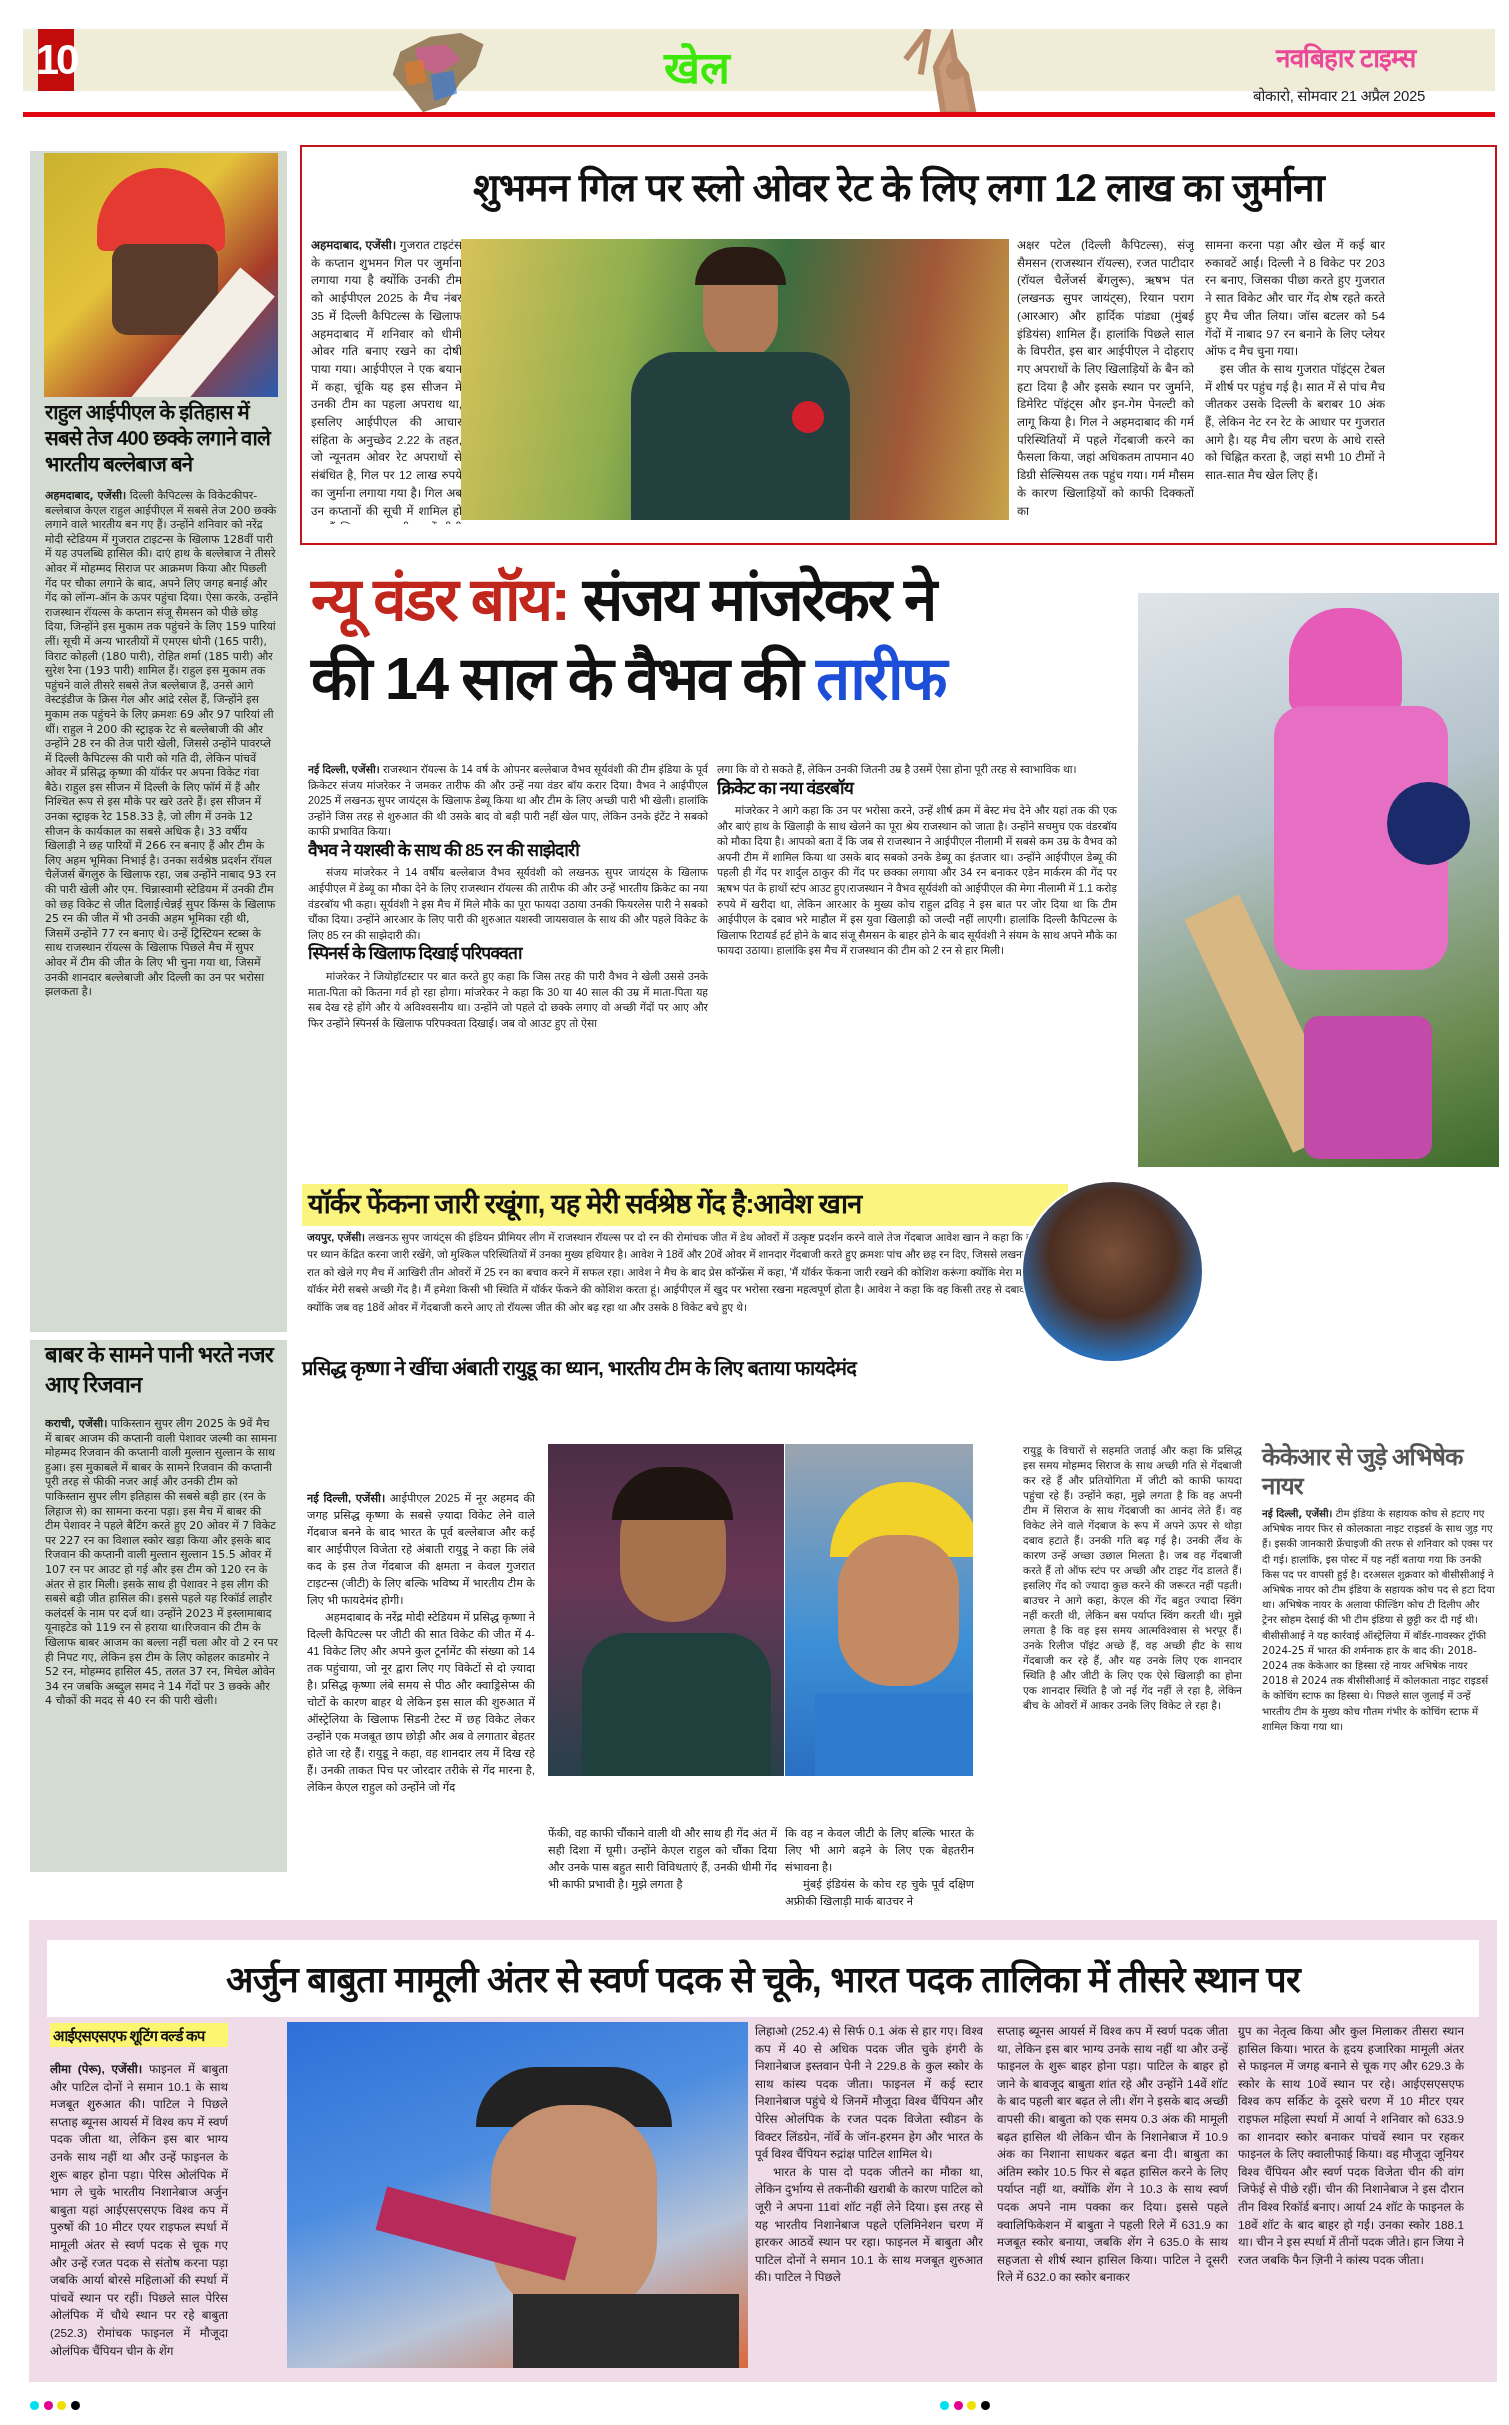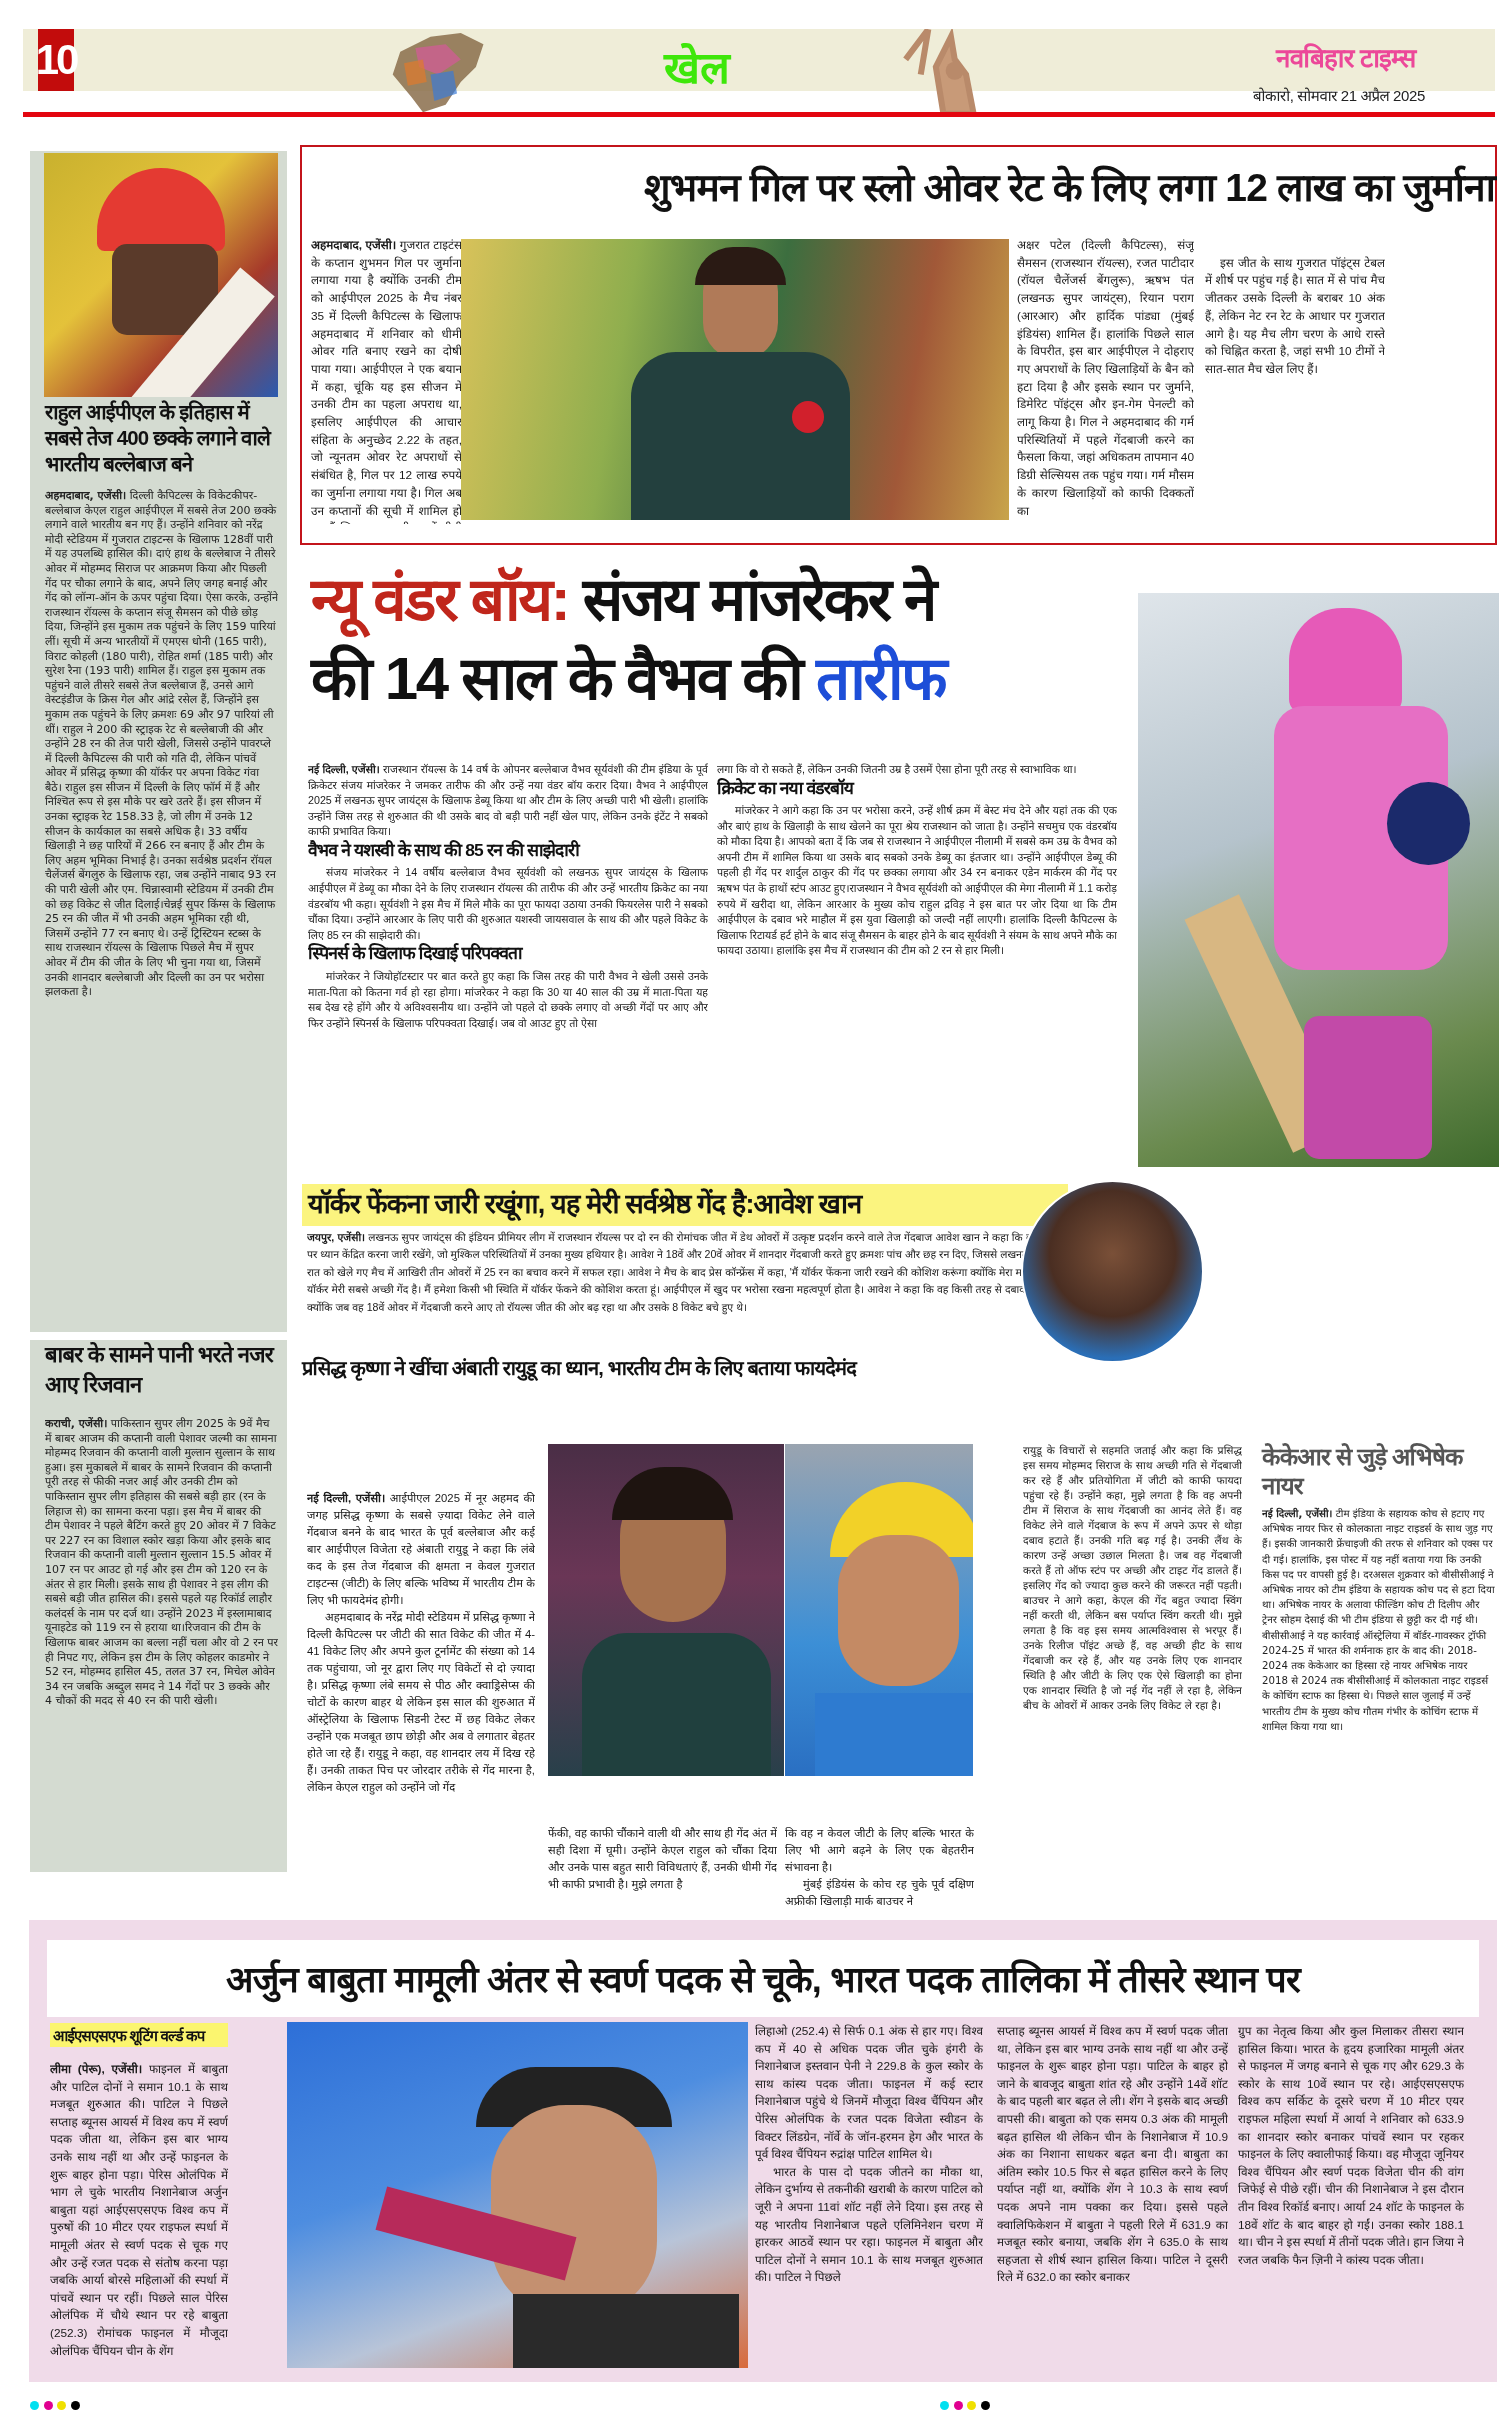--- a/index.html
+++ b/index.html
@@ -81,34 +81,34 @@
 </div>
 
 <div class="abs" id="left-col2"></div>
 <div class="abs hl" style="left:45px;top:1340px;width:239px;font-size:22px;line-height:30px;">बाबर के सामने पानी भरते नजर आए रिजवान</div>
 <div class="abs lc-text" style="left:45px;top:1417px;width:233px;height:457px;overflow:hidden;">
   <span class="dl">कराची, एजेंसी।</span>
   <span>पाकिस्तान सुपर लीग 2025 के 9वें मैच में बाबर आजम की कप्तानी वाली पेशावर जल्मी का सामना मोहम्मद रिजवान की कप्तानी वाली मुल्तान सुल्तान के साथ हुआ। इस मुकाबले में बाबर के सामने रिजवान की कप्तानी पूरी तरह से फीकी नजर आई और उनकी टीम को पाकिस्तान सुपर लीग इतिहास की सबसे बड़ी हार (रन के लिहाज से) का सामना करना पड़ा। इस मैच में बाबर की टीम पेशावर ने पहले बैटिंग करते हुए 20 ओवर में 7 विकेट पर 227 रन का विशाल स्कोर खड़ा किया और इसके बाद रिजवान की कप्तानी वाली मुल्तान सुल्तान 15.5 ओवर में 107 रन पर आउट हो गई और इस टीम को 120 रन के अंतर से हार मिली। इसके साथ ही पेशावर ने इस लीग की सबसे बड़ी जीत हासिल की। इससे पहले यह रिकॉर्ड लाहौर कलंदर्स के नाम पर दर्ज था। उन्होंने 2023 में इस्लामाबाद यूनाइटेड को 119 रन से हराया था।रिजवान की टीम के खिलाफ बाबर आजम का बल्ला नहीं चला और वो 2 रन पर ही निपट गए, लेकिन इस टीम के लिए कोहलर काडमोर ने 52 रन, मोहम्मद हासिल 45, तलत 37 रन, मिचेल ओवेन 34 रन जबकि अब्दुल समद ने 14 गेंदों पर 3 छक्के और 4 चौकों की मदद से 40 रन की पारी खेली।</span>
 </div>
 
 <div class="abs" id="gill-box"></div>
-<div class="abs hl" style="left:302px;top:168px;width:1193px;text-align:right;font-size:39px;">शुभमन गिल पर स्लो ओवर रेट के लिए लगा 12 लाख का जुर्माना</div>
+<div class="abs hl" style="left:302px;top:168px;width:1193px;text-align:center;font-size:39px;">शुभमन गिल पर स्लो ओवर रेट के लिए लगा 12 लाख का जुर्माना</div>
 <div class="abs txt narrow" style="left:311px;top:237px;width:151px;height:287px;overflow:hidden;">
   <span class="dl">अहमदाबाद, एजेंसी।</span>
   <span>गुजरात टाइटंस के कप्तान शुभमन गिल पर जुर्माना लगाया गया है क्योंकि उनकी टीम को आईपीएल 2025 के मैच नंबर 35 में दिल्ली कैपिटल्स के खिलाफ अहमदाबाद में शनिवार को धीमी ओवर गति बनाए रखने का दोषी पाया गया। आईपीएल ने एक बयान में कहा, चूंकि यह इस सीजन में उनकी टीम का पहला अपराध था, इसलिए आईपीएल की आचार संहिता के अनुच्छेद 2.22 के तहत, जो न्यूनतम ओवर रेट अपराधों से संबंधित है, गिल पर 12 लाख रुपये का जुर्माना लगाया गया है। गिल अब उन कप्तानों की सूची में शामिल हो गए हैं जिन पर इस सीजन में धीमी ओवर गति के लिए दंड लगाया गया है, जिनमें</span>
 </div>
 <div class="photo" style="left:461px;top:239px;width:548px;height:281px;background:linear-gradient(100deg,#d8c25a 0%,#8fae4e 30%,#3c6e3f 55%,#a15838 80%,#c8a44a 100%);">
   <div style="position:absolute;left:242px;top:15px;width:75px;height:106px;border-radius:38px;background:#b07a58;"></div>
   <div style="position:absolute;left:234px;top:7.5px;width:91px;height:38px;border-radius:45px 45px 0 0;background:#2a1a14;"></div>
   <div style="position:absolute;left:170px;top:113px;width:219px;height:174px;border-radius:45px 45px 0 0;background:#23403e;"></div>
   <div style="position:absolute;left:331px;top:162px;width:32px;height:32px;border-radius:50%;background:#d1202c;"></div>
 </div>
 <div class="abs txt narrow" style="left:1017px;top:237px;width:177px;height:287px;overflow:hidden;">अक्षर पटेल (दिल्ली कैपिटल्स), संजू सैमसन (राजस्थान रॉयल्स), रजत पाटीदार (रॉयल चैलेंजर्स बेंगलुरू), ऋषभ पंत (लखनऊ सुपर जायंट्स), रियान पराग (आरआर) और हार्दिक पांड्या (मुंबई इंडियंस) शामिल हैं। हालांकि पिछले साल के विपरीत, इस बार आईपीएल ने दोहराए गए अपराधों के लिए खिलाड़ियों के बैन को हटा दिया है और इसके स्थान पर जुर्माने, डिमेरिट पॉइंट्स और इन-गेम पेनल्टी को लागू किया है। गिल ने अहमदाबाद की गर्म परिस्थितियों में पहले गेंदबाजी करने का फैसला किया, जहां अधिकतम तापमान 40 डिग्री सेल्सियस तक पहुंच गया। गर्म मौसम के कारण खिलाड़ियों को काफी दिक्कतों का</div>
 <div class="abs txt narrow" style="left:1205px;top:237px;width:180px;height:287px;overflow:hidden;">
-  <br>
+  <span>सामना करना पड़ा और खेल में कई बार रुकावटें आईं। दिल्ली ने 8 विकेट पर 203 रन बनाए, जिसका पीछा करते हुए गुजरात ने सात विकेट और चार गेंद शेष रहते करते हुए मैच जीत लिया। जॉस बटलर को 54 गेंदों में नाबाद 97 रन बनाने के लिए प्लेयर ऑफ द मैच चुना गया।</span><br>
   <span style="padding-left:15px;">इस जीत के साथ गुजरात पॉइंट्स टेबल में शीर्ष पर पहुंच गई है। सात में से पांच मैच जीतकर उसके दिल्ली के बराबर 10 अंक हैं, लेकिन नेट रन रेट के आधार पर गुजरात आगे है। यह मैच लीग चरण के आधे रास्ते को चिह्नित करता है, जहां सभी 10 टीमों ने सात-सात मैच खेल लिए हैं।</span>
 </div>
 
 <div class="abs hl" style="left:311px;top:560px;width:823px;font-size:60px;line-height:79px;letter-spacing:-2.3px;">
   <span style="color:#c0261b;">न्यू वंडर बॉय:</span>
   <span>संजय मांजरेकर ने</span><br>
   <span>की 14 साल के वैभव की</span>
   <span style="color:#1d4ed8;">तारीफ</span>
 </div>
 <div class="abs txt mid" style="left:308px;top:762px;width:400px;height:419px;overflow:hidden;">

